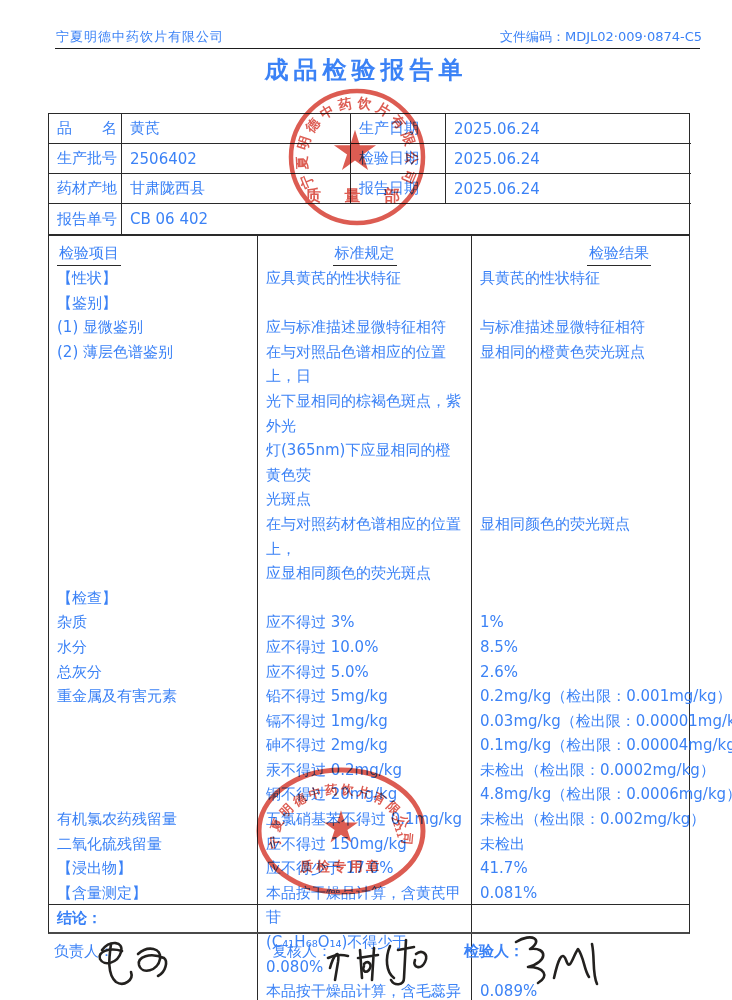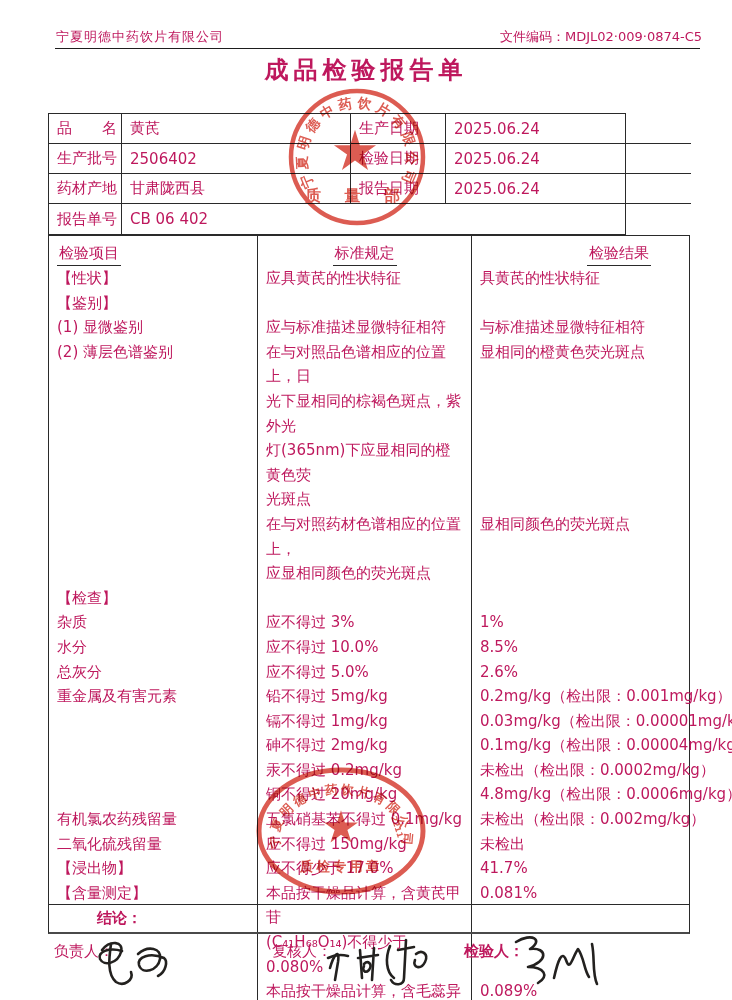--- a/index.html
+++ b/index.html
@@ -1,31 +1,31 @@
 <!DOCTYPE html>
 <html><head>
 <meta charset="utf-8">
 <style>
   html,body{margin:0;padding:0;background:#e8e8e8;}
   .page{
     position:relative;width:732px;height:1000px;background:#ffffff;
-    font-family:"DejaVu Sans",sans-serif;color:#be185d;overflow:hidden;
+    font-family:"DejaVu Sans",sans-serif;color:#3b82f6;overflow:hidden;
     margin:0 auto;
   }
   
   .hdr-company{position:absolute;left:56px;top:28px;font-size:13px;letter-spacing:1px;}
   .hdr-code{position:absolute;right:30px;top:28px;font-size:13px;}
   .hdr-rule{position:absolute;left:55px;right:32px;top:48px;border-top:1.5px solid #1d1d1d;}
   .doc-title{
     position:absolute;left:0;right:0;top:54px;text-align:center;
     font-size:24px;font-weight:bold;letter-spacing:5px;
   }
   
   .info-table{
-    position:absolute;left:48px;top:113px;width:578px;
+    position:absolute;left:48px;top:113px;width:642px;
     border:1px solid #2a2a2a;box-sizing:border-box;
     display:grid;grid-template-columns:73px 229px 95px 245px;
     font-size:15px;
   }
   .info-table .cell{
     border-right:1px solid #2a2a2a;border-bottom:1px solid #2a2a2a;
     display:flex;align-items:center;padding:0 8px;height:30px;box-sizing:border-box;
     white-space:nowrap;overflow:visible;
   }
   .info-table .cell.last-col{border-right:none;}
@@ -49,21 +49,21 @@
   }
   .mcell.wrap{white-space:pre-line;}
   .c2,.c3{border-left:1px solid #2a2a2a;}
   .mrow{display:contents;}
   
   .conclusion{
     position:absolute;left:48px;top:905px;width:642px;height:29px;box-sizing:border-box;
     border-left:1px solid #2a2a2a;border-right:1px solid #2a2a2a;border-bottom:2px solid #4a4a4a;
     display:flex;align-items:center;font-size:15px;padding-left:8px;white-space:nowrap;
   }
-  .conclusion b{margin-right:4px;margin-left:40px;}
+  .conclusion b{margin-right:4px;}
   
   .signers{position:absolute;left:0;top:938px;width:732px;height:62px;font-size:15px;}
   .sig-label{position:absolute;top:4px;}
   .sig-label.l1{left:54px;}
   .sig-label.l2{left:272px;}
   .sig-label.l3{left:464px;font-weight:bold;}
   .sig-svg{position:absolute;}
   .sig-svg path{stroke:#23211f;stroke-width:2.6;fill:none;stroke-linecap:round;stroke-linejoin:round;}
   
   .stamp{position:absolute;mix-blend-mode:multiply;opacity:.88;pointer-events:none;}

